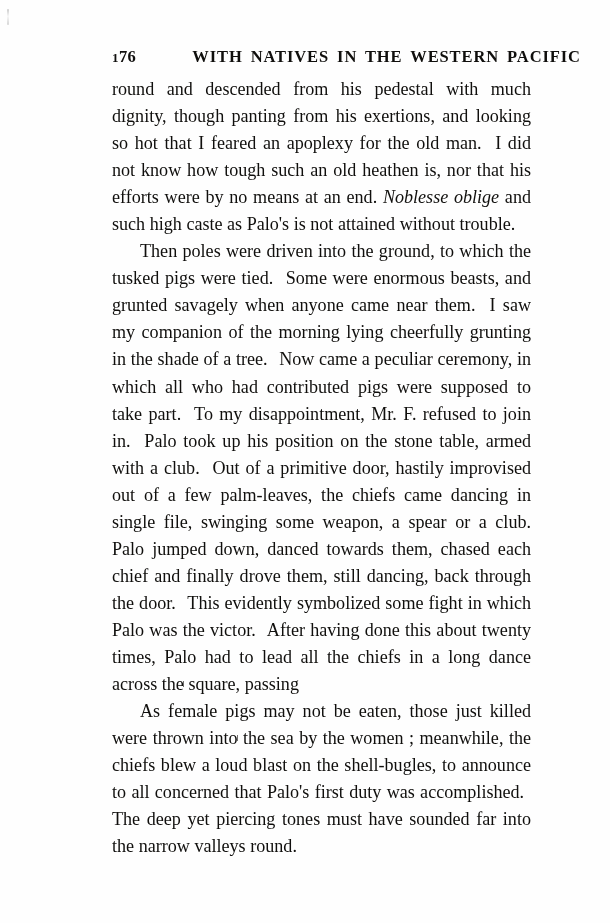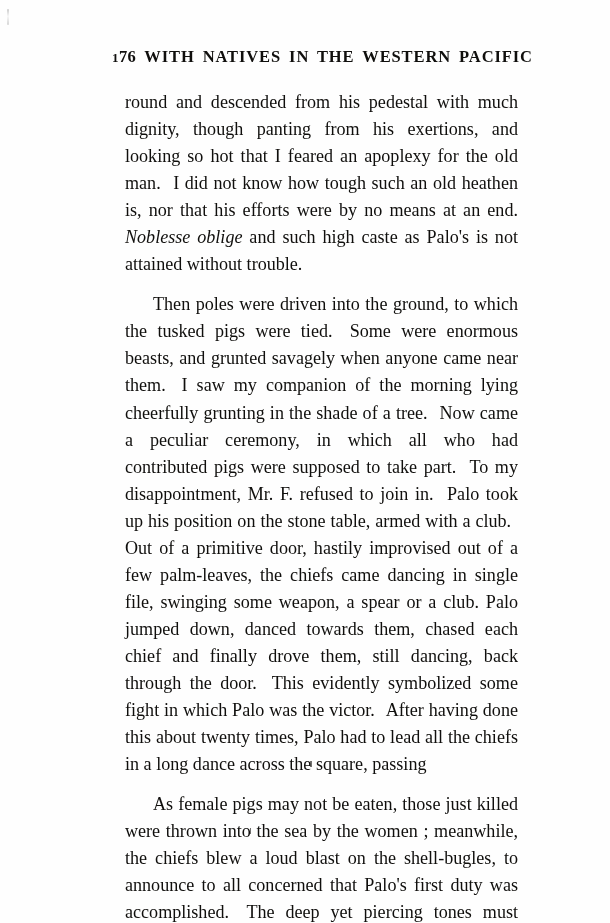--- a/index.html
+++ b/index.html
@@ -38,38 +38,40 @@
     width: 418px;
     font-size: 16.5px;
     letter-spacing: 0.9px;
     word-spacing: 3px;
     font-weight: 700;
     white-space: nowrap;
   }
   .running-head .folio {
     font-weight: 700;
     letter-spacing: 0.4px;
+    margin-right: 9px;
   }
   .running-head .folio .one {
     font-size: 13px;
     vertical-align: 0.5px;
   }
   .running-head .head-title {
     font-variant: small-caps;
+    margin-left: 39px;
   }
 
   .textblock {
     position: absolute;
     left: 112px;
     top: 76px;
     width: 419px;
   }
 
   p.para {
-    margin: 13px;
+    margin: 0;
     text-align: justify;
     text-align-last: left;
     font-size: 18.1px;
     line-height: 27.05px;
     text-indent: 0;
     hyphens: none;
   }
   p.para.indent {
     text-indent: 28px;
   }

